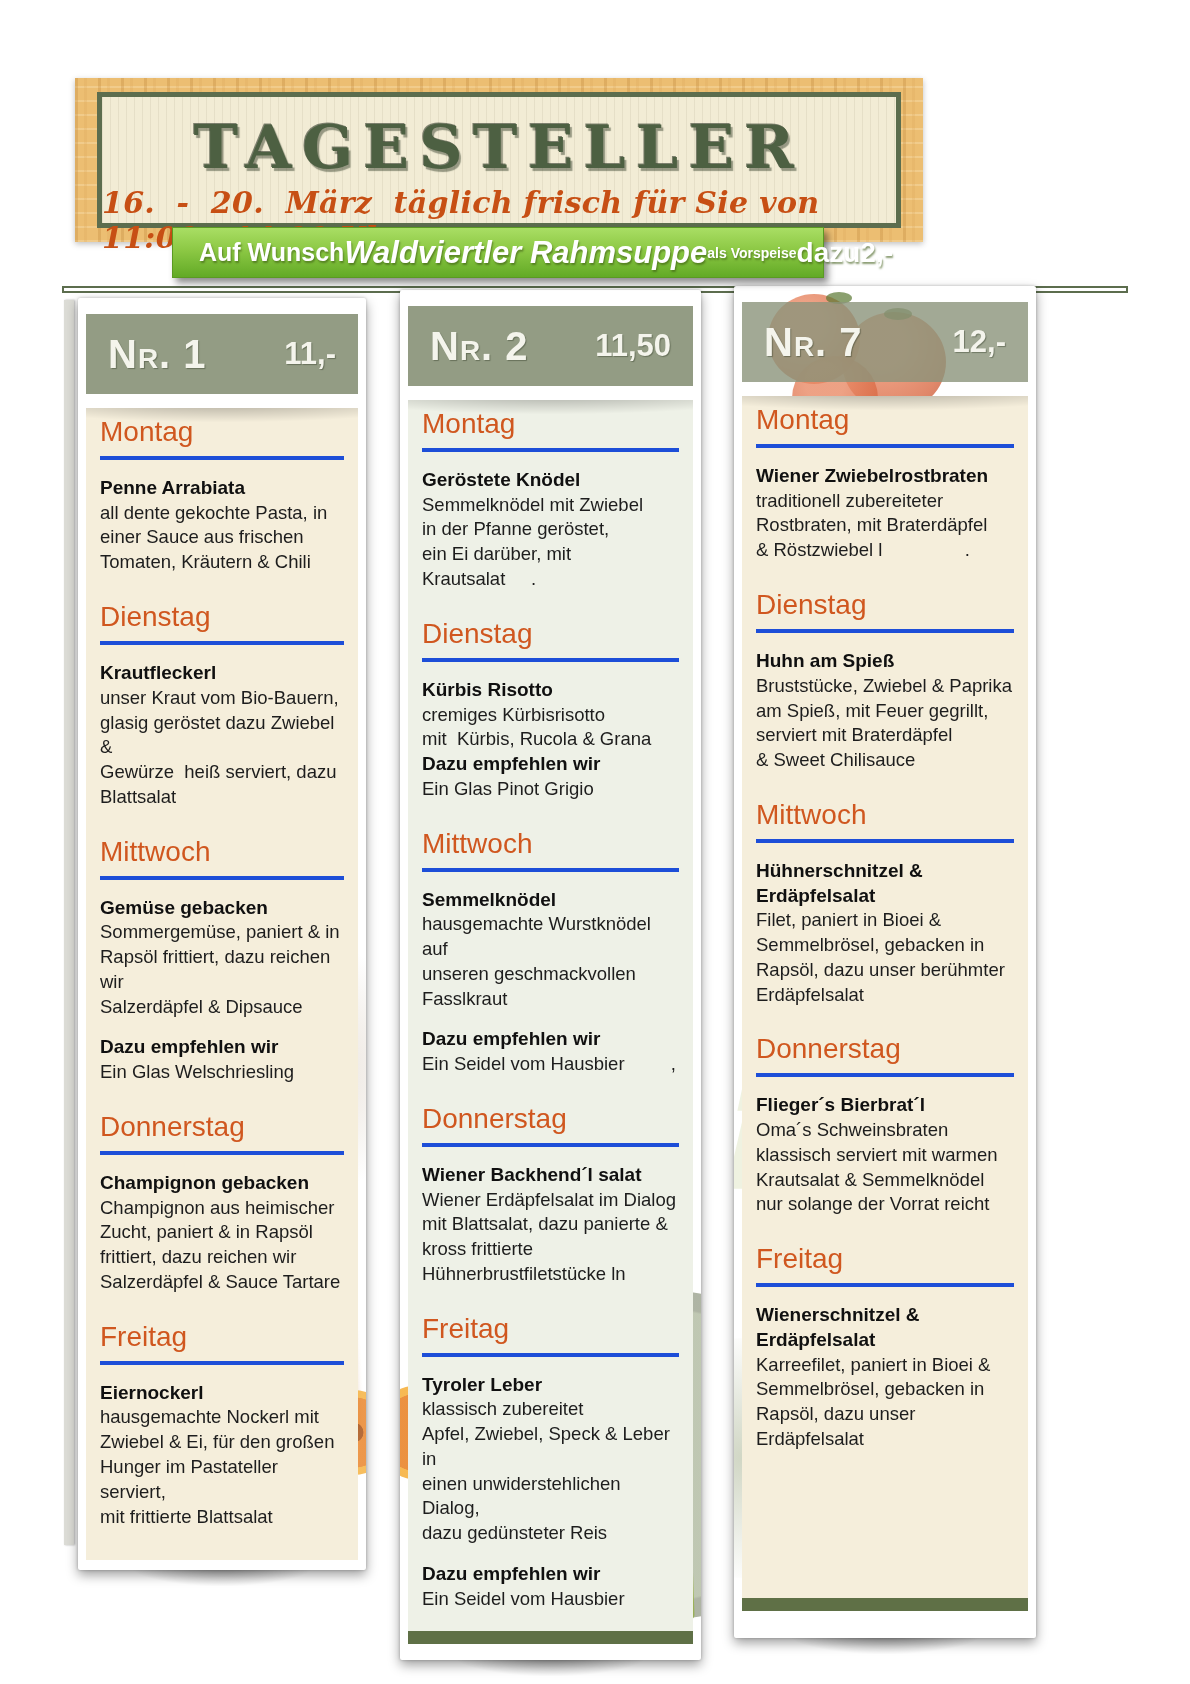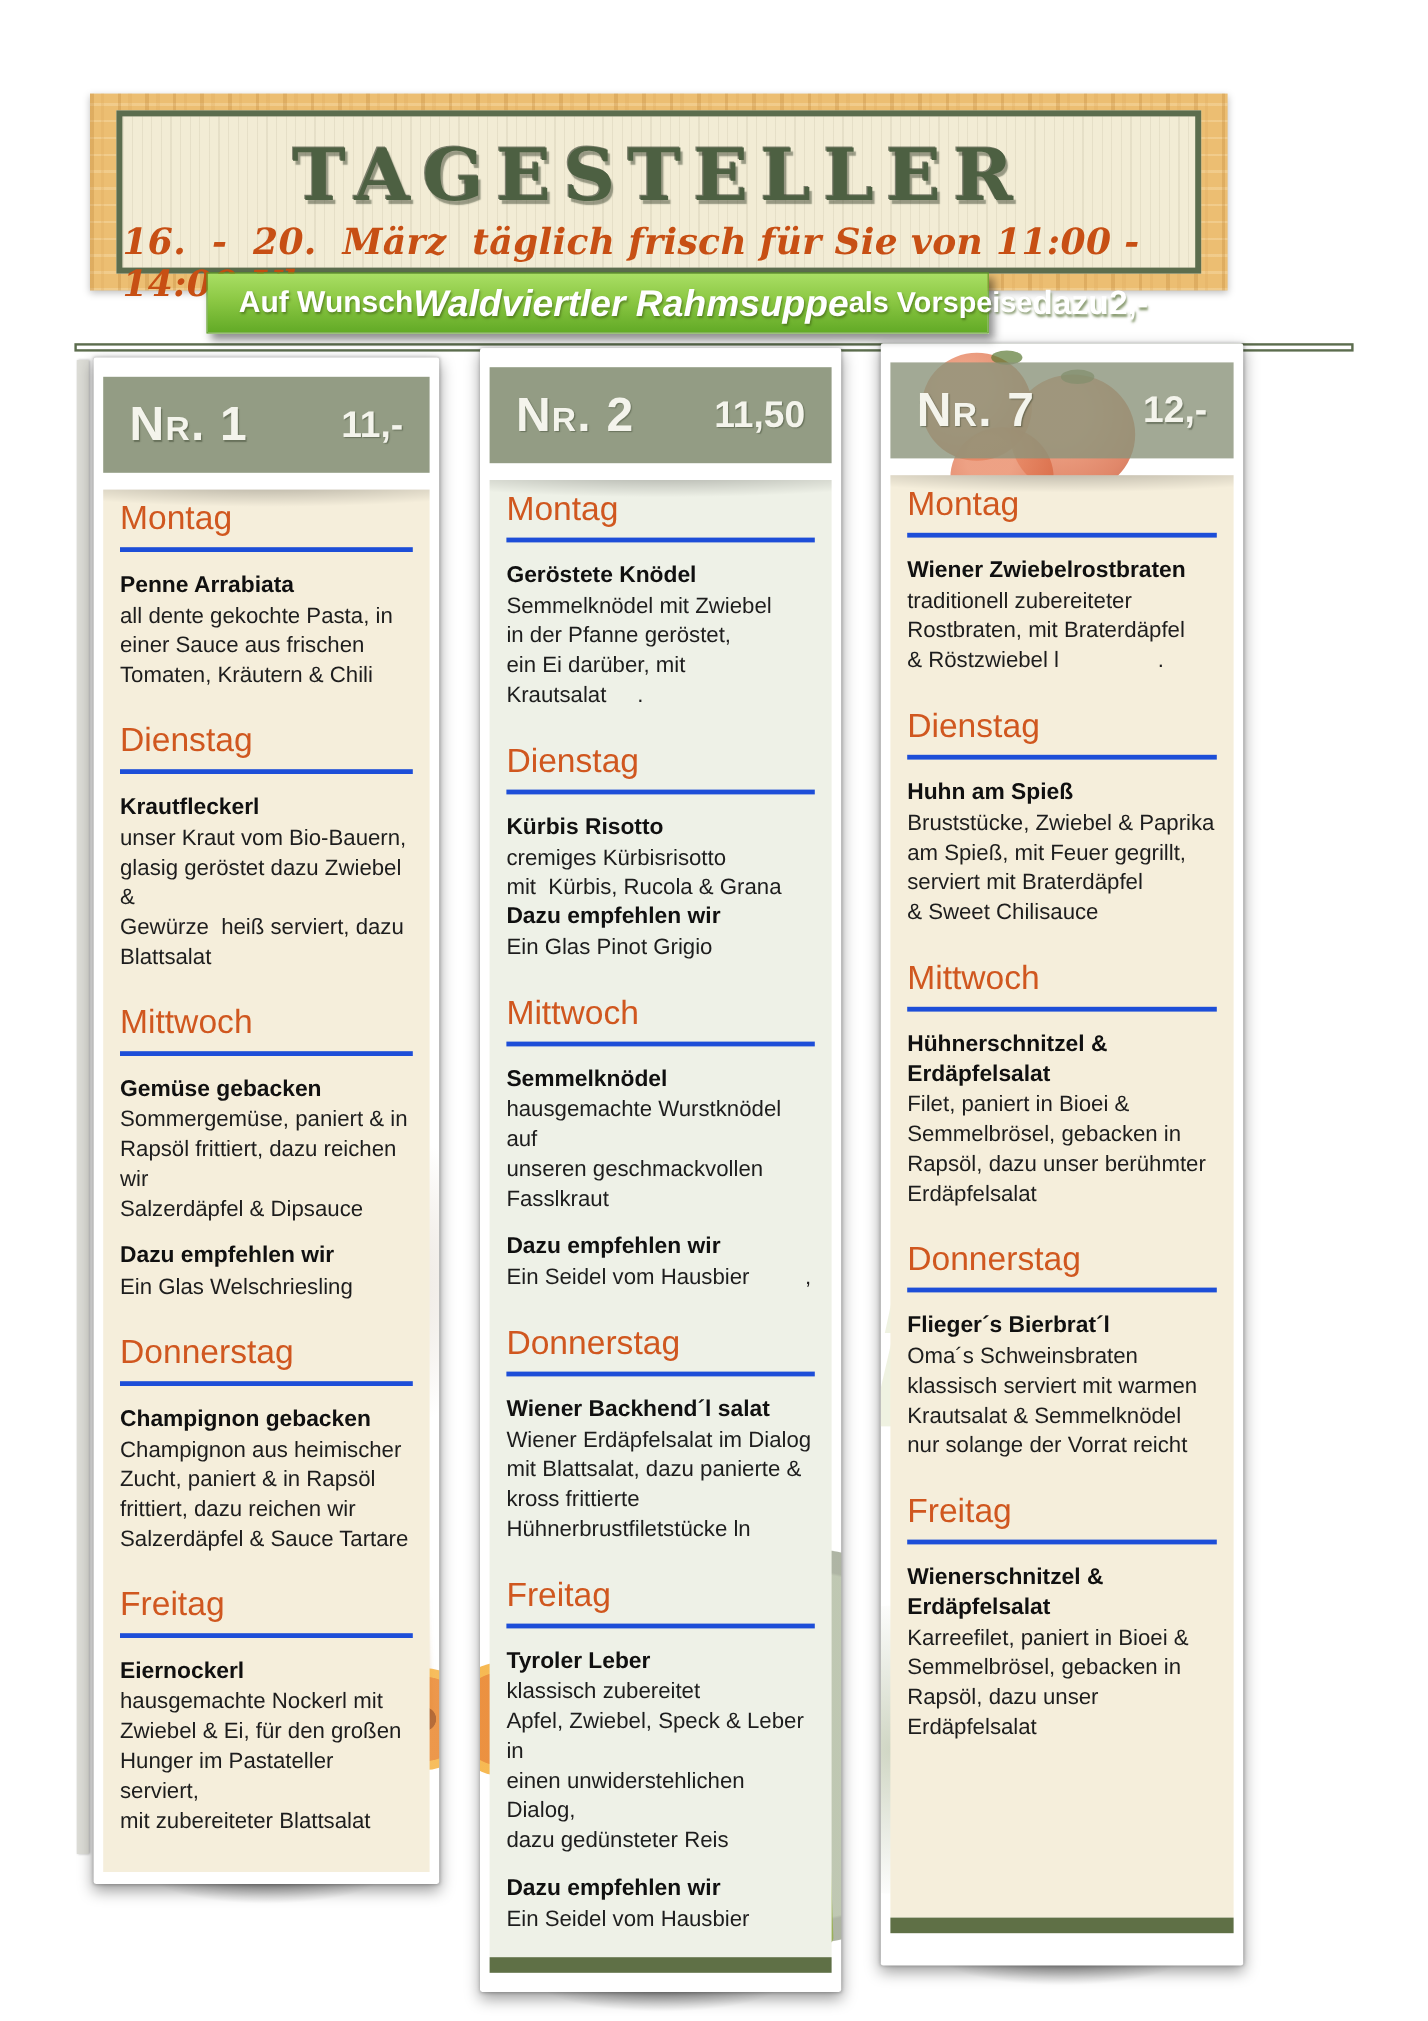--- a/index.html
+++ b/index.html
@@ -1,20 +1,20 @@
 <!DOCTYPE html>
 <html><head>
 <meta charset="utf-8">
 <style>
   html,body{margin:0;padding:0;background:#ffffff;}
   .page{position:relative;width:1190px;height:1684px;background:#ffffff;overflow:hidden;
         font-family:"Liberation Sans",sans-serif;}
 
   
-  .wood{position:absolute;left:75px;top:78px;width:948px;height:164px;
+  .wood{position:absolute;left:75px;top:78px;width:848px;height:164px;
         background-color:#ecbe72;
         background-image:
           repeating-linear-gradient(90deg, rgba(186,128,52,.28) 0 3px, rgba(0,0,0,0) 3px 9px,
                                     rgba(219,166,90,.25) 9px 12px, rgba(0,0,0,0) 12px 23px),
           repeating-linear-gradient(0deg, rgba(255,244,214,.25) 0 2px, rgba(0,0,0,0) 2px 14px);
         box-shadow:0 2px 6px rgba(0,0,0,.25);}
   .plaque{position:absolute;left:22px;top:14px;right:22px;bottom:14px;
         background-color:#f2ecd5;
         background-image:repeating-linear-gradient(90deg, rgba(120,110,80,.10) 0 1px, rgba(0,0,0,0) 1px 8px);
         border:5px solid #5c6d4e;display:flex;flex-direction:column;align-items:center;justify-content:flex-start;}
@@ -26,21 +26,21 @@
 
   
   .soup-banner{position:absolute;left:172px;top:227px;width:652px;height:51px;z-index:40;
         background:linear-gradient(180deg,#a9de64 0%,#8cc844 45%,#62aa26 100%);
         border:1px solid #5a9a22;box-shadow:4px 5px 7px rgba(0,0,0,.45);
         display:flex;align-items:center;justify-content:space-between;padding:0 26px;box-sizing:border-box;
         color:#ffffff;}
   .soup-banner span{text-shadow:1px 2px 2px rgba(60,90,20,.6);white-space:nowrap;}
   .soup-prefix{font-size:25px;font-weight:bold;}
   .soup-highlight{font-size:31px;font-weight:bold;font-style:italic;}
-  .soup-middle{font-size:24px;font-weight:bold;}
+  .soup-middle{font-size:14px;font-weight:bold;}
   .soup-dazu{font-size:28px;font-weight:bold;}
   .soup-price{font-size:28px;font-weight:bold;}
 
   
   .double-rule{position:absolute;left:62px;top:286px;width:1066px;height:7px;z-index:1;
         border:2px solid #5c6d4e;border-left-width:2px;border-right-width:2px;
         border-top-width:2px;border-bottom-width:2px;background:#ffffff;box-sizing:border-box;}
   .back-page{position:absolute;left:64px;top:300px;width:10px;height:1245px;z-index:1;
         background:#dcdcd6;box-shadow:1px 0 2px rgba(0,0,0,.3);}
 
@@ -175,21 +175,21 @@
             <div class="dish-line">Salzerdäpfel &amp; Sauce Tartare</div>
           </div>
         </section>
         <section class="day">
           <h3 class="day-title">Freitag</h3>
           <div class="dish">
             <div class="dish-title">Eiernockerl</div>
             <div class="dish-line">hausgemachte Nockerl mit</div>
             <div class="dish-line">Zwiebel &amp; Ei, für den großen</div>
             <div class="dish-line">Hunger im Pastateller serviert,</div>
-            <div class="dish-line">mit zubereiteter Blattsalat</div>
+            <div class="dish-line">mit frittierte Blattsalat</div>
           </div>
         </section>
       </div>
   </article>
 
   <article class="col col-2">
     <div class="deco tree" style="right:8px;top:640px;width:120px;height:360px;opacity:.85;"></div>
     <div class="deco tree" style="right:96px;top:700px;width:90px;height:280px;opacity:.8;"></div>
     <div class="deco tree" style="right:40px;top:1020px;width:100px;height:300px;opacity:.8;"></div>
     <div class="deco blob" style="right:-130px;bottom:40px;width:330px;height:330px;background:radial-gradient(circle,rgba(86,108,52,.5) 0 62%,rgba(60,75,35,.55) 63% 100%);opacity:.75;"></div>

